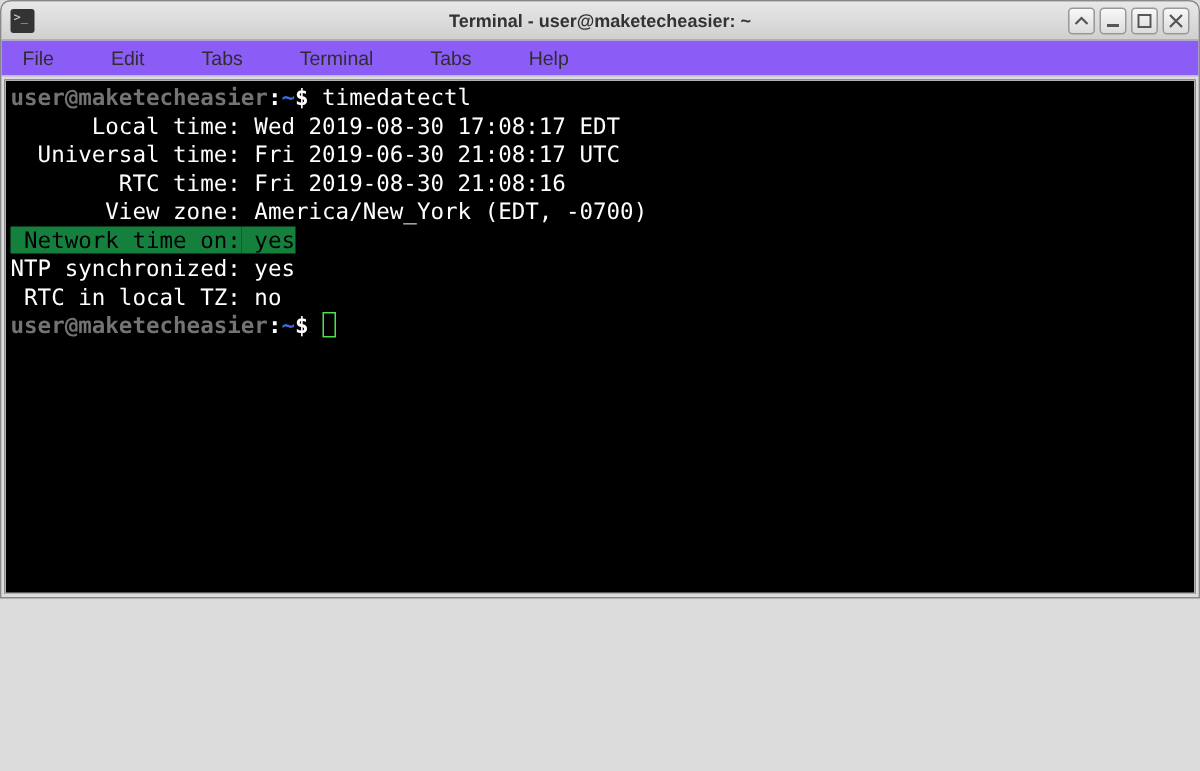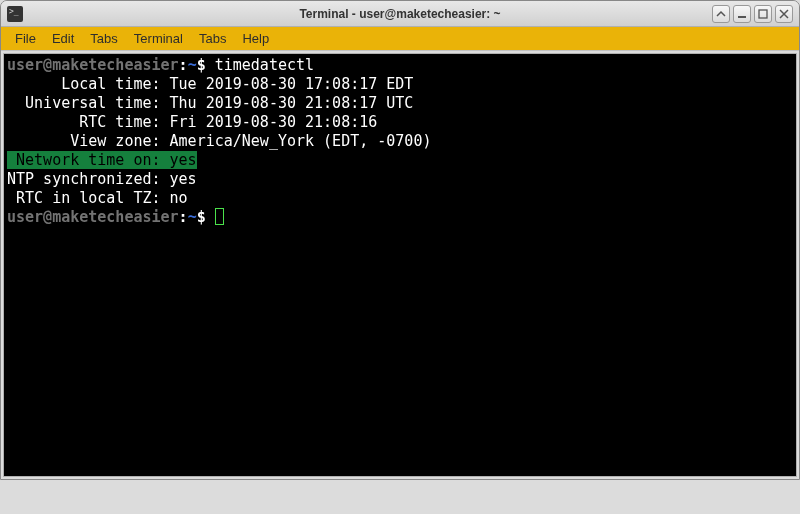--- a/index.html
+++ b/index.html
@@ -5,21 +5,21 @@
     * { margin: 0; padding: 0; box-sizing: border-box; }
     body {
       width: 800px; height: 514px;
       background: #dcdcdc;
       font-family: sans-serif;
       font-size: 13px;
       color: #3c3c3c;
       overflow: hidden;
     }
     .window {
-      width: 800px; height: 480px;
+      width: 800px; height: 399px;
       background: #dcdcdc;
       border: 1px solid #888;
       border-radius: 7px 7px 0 0;
       overflow: hidden;
       display: flex;
       flex-direction: column;
     }
     .titlebar {
       height: 26px;
       background: linear-gradient(to bottom, #e8e8e8, #d0d0d0);
@@ -66,25 +66,26 @@
       background: linear-gradient(to bottom, #f8f8f8, #dcdcdc);
       border-radius: 3px;
       display: flex;
       align-items: center;
       justify-content: center;
       cursor: pointer;
     }
     .winbtn svg { width: 10px; height: 10px; }
     .menubar {
       height: 24px;
-      background: #eab308;
+      background: #8b5cf6;
       border-bottom: 1px solid #c0c0c0;
       display: flex;
       align-items: center;
       padding: 0 6px;
+      gap: 22px;
     }
     .menuitem {
       padding: 3px 8px;
       font-size: 13px;
       cursor: pointer;
       color: #2e2e2e;
     }
     .term-area {
       flex: 1;
       background: #dcdcdc;
@@ -151,22 +152,22 @@
     <div class="menuitem">File</div>
     <div class="menuitem">Edit</div>
     <div class="menuitem">Tabs</div>
     <div class="menuitem">Terminal</div>
     <div class="menuitem">Tabs</div>
     <div class="menuitem">Help</div>
   </div>
 
   <div class="term-area">
     <div class="term"><span class="g bold">user@maketecheasier</span><span class="w bold">:</span><span class="bl">~</span><span class="w bold">$</span><span class="w"> <span>timedatectl</span></span>
-<span class="w">      Local time:</span><span class="w"> Tue 2019-08-30 17:08:17 EDT</span>
-<span class="w">  Universal time:</span><span class="w"> Thu 2019-08-30 21:08:17 UTC</span>
+<span class="w">      Local time:</span><span class="w"> Wed 2019-08-30 17:08:17 EDT</span>
+<span class="w">  Universal time:</span><span class="w"> Fri 2019-06-30 21:08:17 UTC</span>
 <span class="w">        RTC time:</span><span class="w"> Fri 2019-08-30 21:08:16</span>
 <span class="w">       View zone:</span><span class="w"> America/New_York (EDT, -0700)</span>
 <span class="inv"> Network time on:</span><span class="inv"> yes</span>
 <span class="w">NTP synchronized:</span><span class="w"> yes</span>
 <span class="w"> RTC in local TZ:</span><span class="w"> no</span>
 <span class="g bold">user@maketecheasier</span><span class="w bold">:</span><span class="bl">~</span><span class="w bold">$</span> <span class="cursor"></span></div>
   </div>
 </div>
 
 </body></html>

